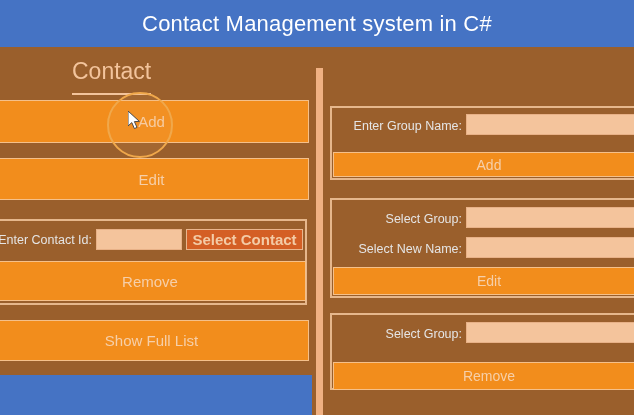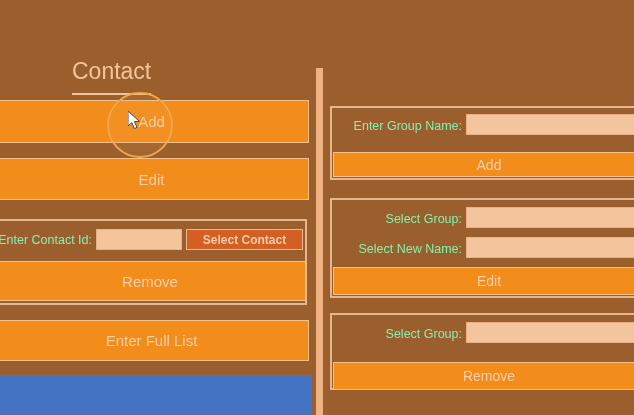--- a/index.html
+++ b/index.html
@@ -100,21 +100,21 @@
   }
   .box-remove-contact { left: -8px; top: 219px; width: 315px; height: 86px; }
 
   .box-add-group    { left: 330px; top: 106px; width: 312px; height: 74px; }
   .box-edit-group   { left: 330px; top: 198px; width: 312px; height: 100px; }
   .box-remove-group { left: 330px; top: 313px; width: 312px; height: 77px; }
 
   
   .field-label {
     position: absolute;
-    color: #86efac;
+    color: #e5e5e5;
     font-size: 12.5px;
     line-height: 1;
     white-space: nowrap;
   }
   .field-label.right { text-align: right; }
 
   .text-input {
     position: absolute;
     background: #f4c49c;
     border: 1px solid #e8b187;
@@ -128,21 +128,21 @@
   .btn-select-contact {
     position: absolute;
     left: 186px; top: 229px; width: 117px; height: 21px;
     background: #d45f25;
     border: 1px solid #eab68d;
     box-sizing: border-box;
     display: flex;
     align-items: center;
     justify-content: center;
     color: #f3cba6;
-    font-size: 12px;
+    font-size: 15px;
     font-weight: 600;
     line-height: 1;
     white-space: nowrap;
     cursor: pointer;
   }
 
   
   .lbl-group-name  { left: 336px; top: 120px; width: 126px; }
   .inp-group-name  { left: 466px; top: 114px; width: 178px; height: 21px; }
   .btn-add-group {
@@ -198,20 +198,23 @@
     left: 128px; top: 111px;
     width: 14px; height: 20px;
     pointer-events: none;
   }
 </style>
 </head>
 <body>
 
 <div id="app">
 
+  <div class="titlebar">
+    <span class="titlebar-text">Contact Management system in C#</span>
+  </div>
 
   <div class="canvas"></div>
 
   <div class="divider"></div>
 
   <div class="panel-heading heading-contact">Contact</div>
 
   <div class="btn-orange btn-add-contact">
     <span>Add</span>
   </div>
@@ -224,21 +227,21 @@
   <div class="field-label lbl-contact-id">Enter Contact Id:</div>
   <input class="text-input inp-contact-id" type="text" value="" style="">
   <div class="btn-select-contact">
     <span>Select Contact</span>
   </div>
   <div class="btn-orange btn-remove-contact">
     <span>Remove</span>
   </div>
 
   <div class="btn-orange btn-show-full-list">
-    <span>Enter Full List</span>
+    <span>Show Full List</span>
   </div>
 
 
   <div class="fieldbox box-add-group"></div>
   <div class="field-label right lbl-group-name">Enter Group Name:</div>
   <input class="text-input inp-group-name" type="text" value="" style="">
   <div class="btn-add-group">
     <span>Add</span>
   </div>
 

